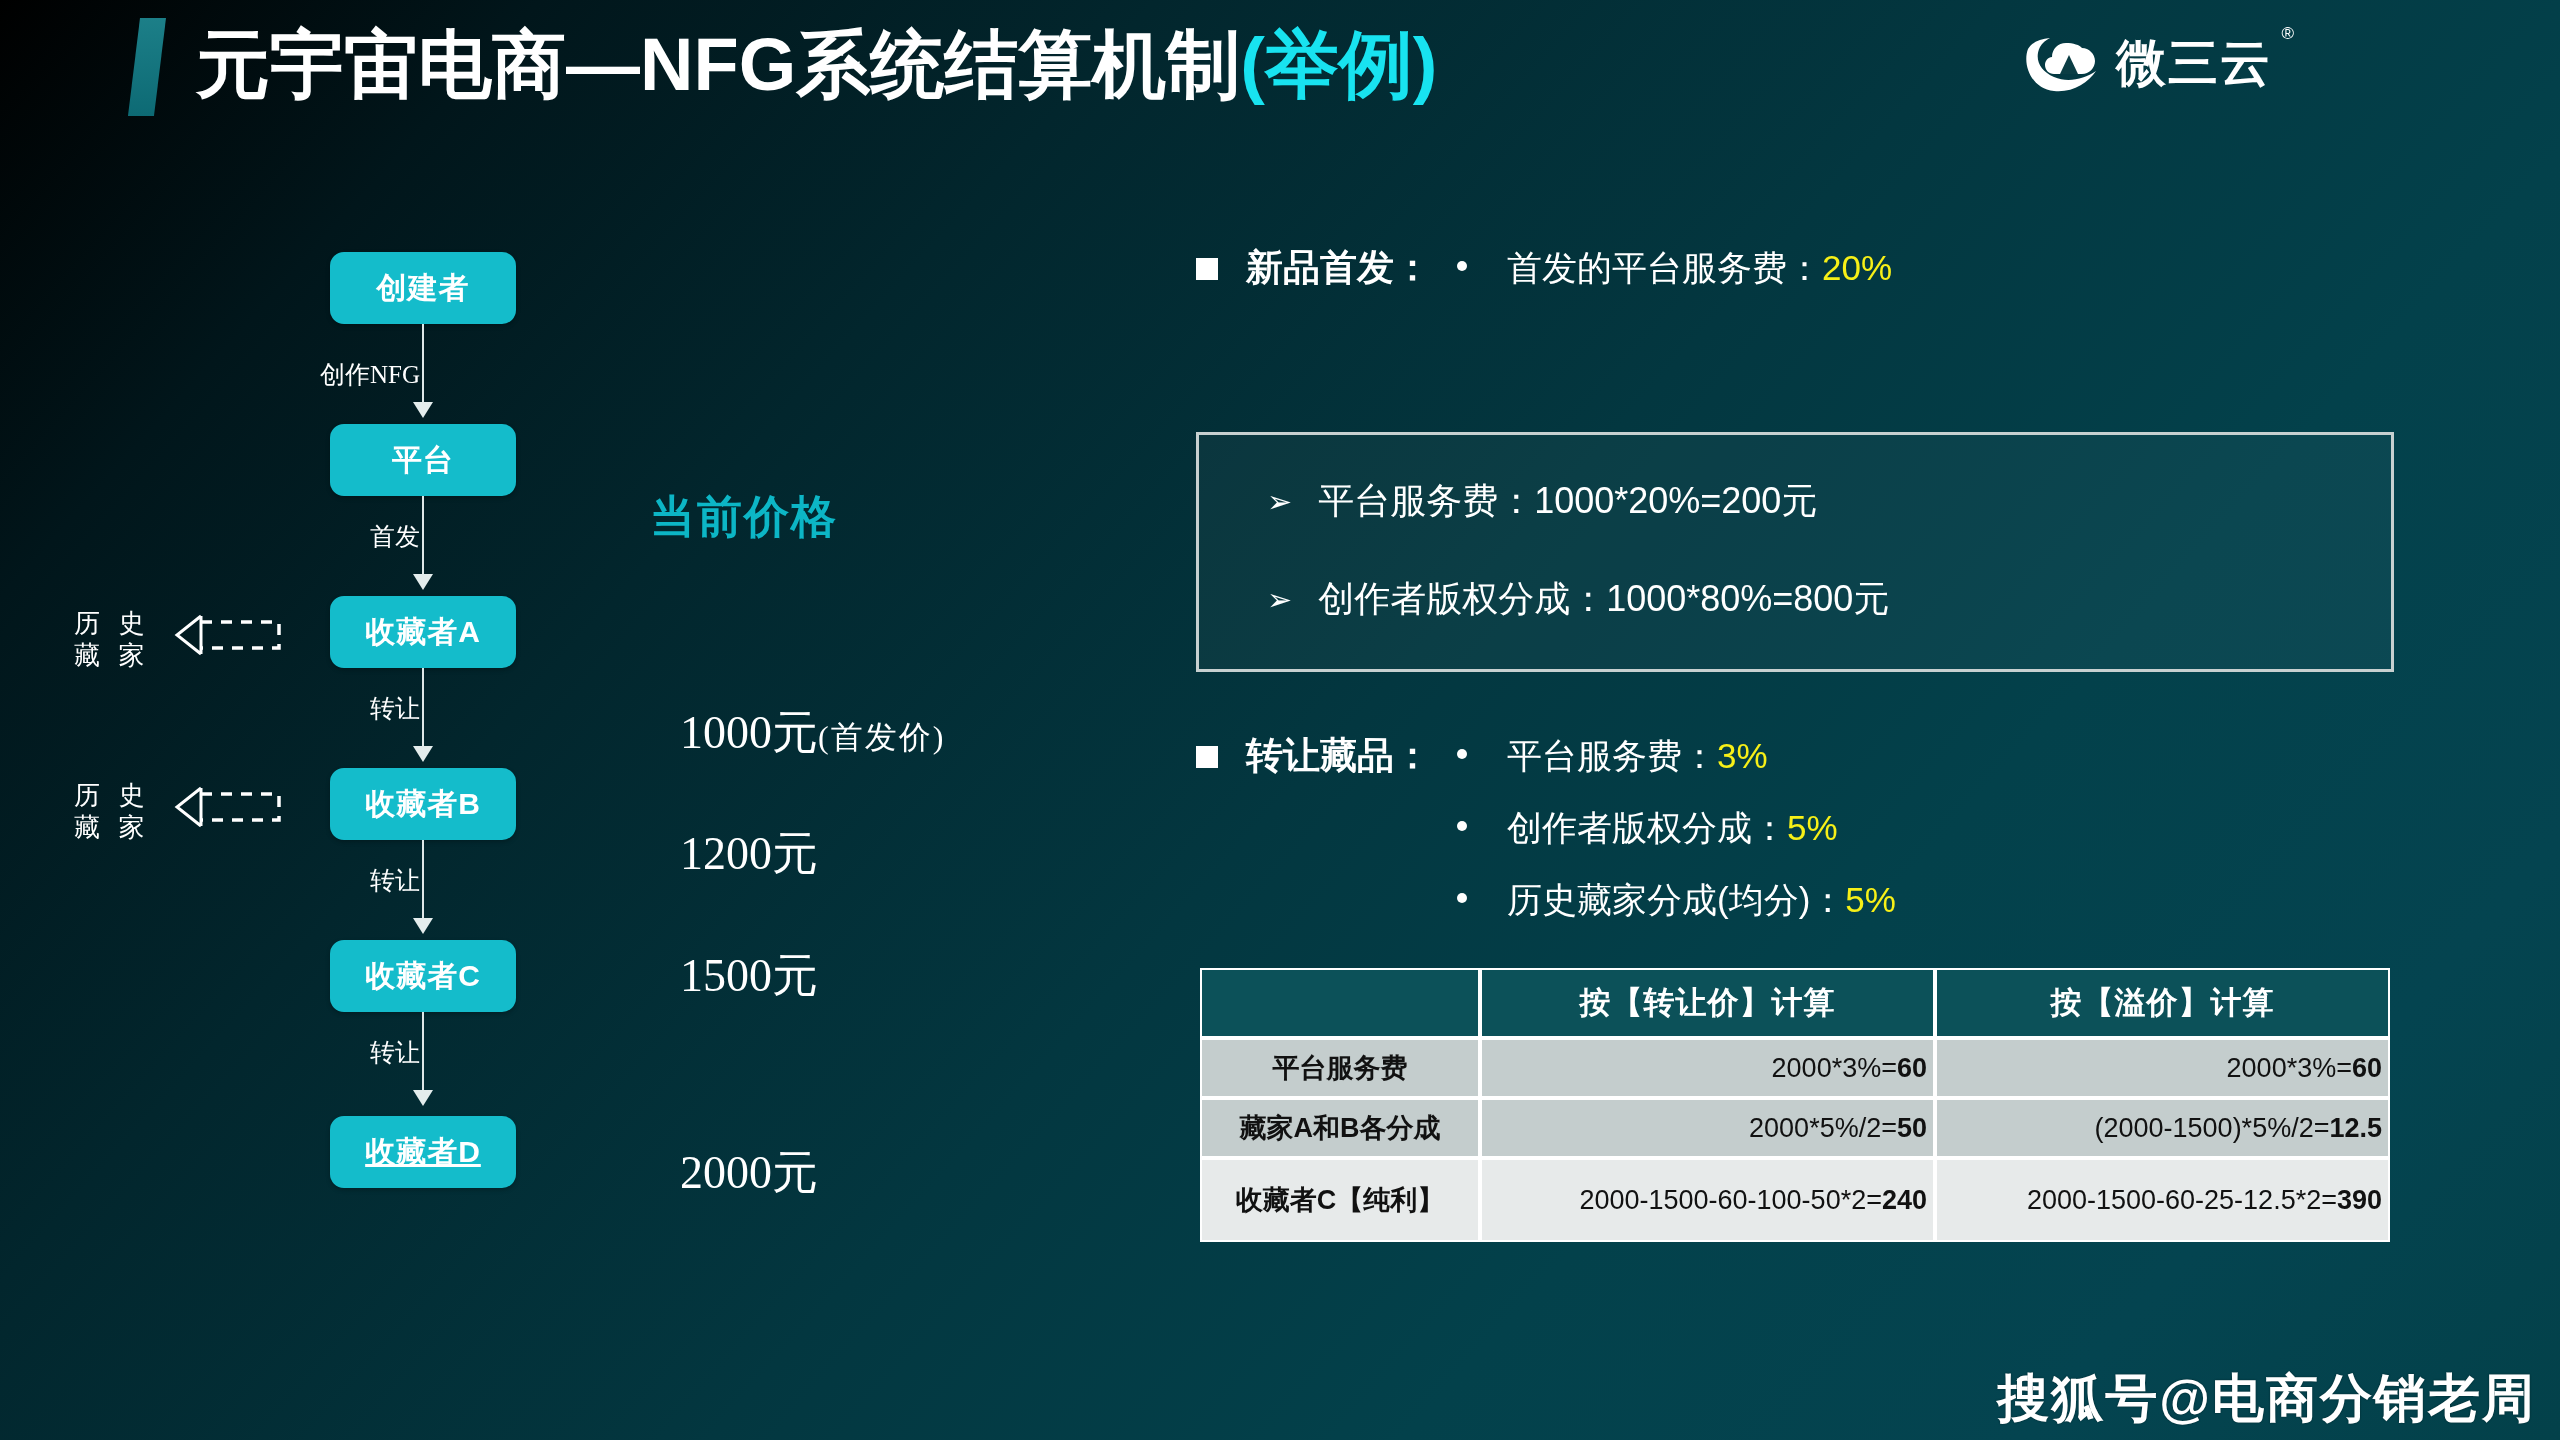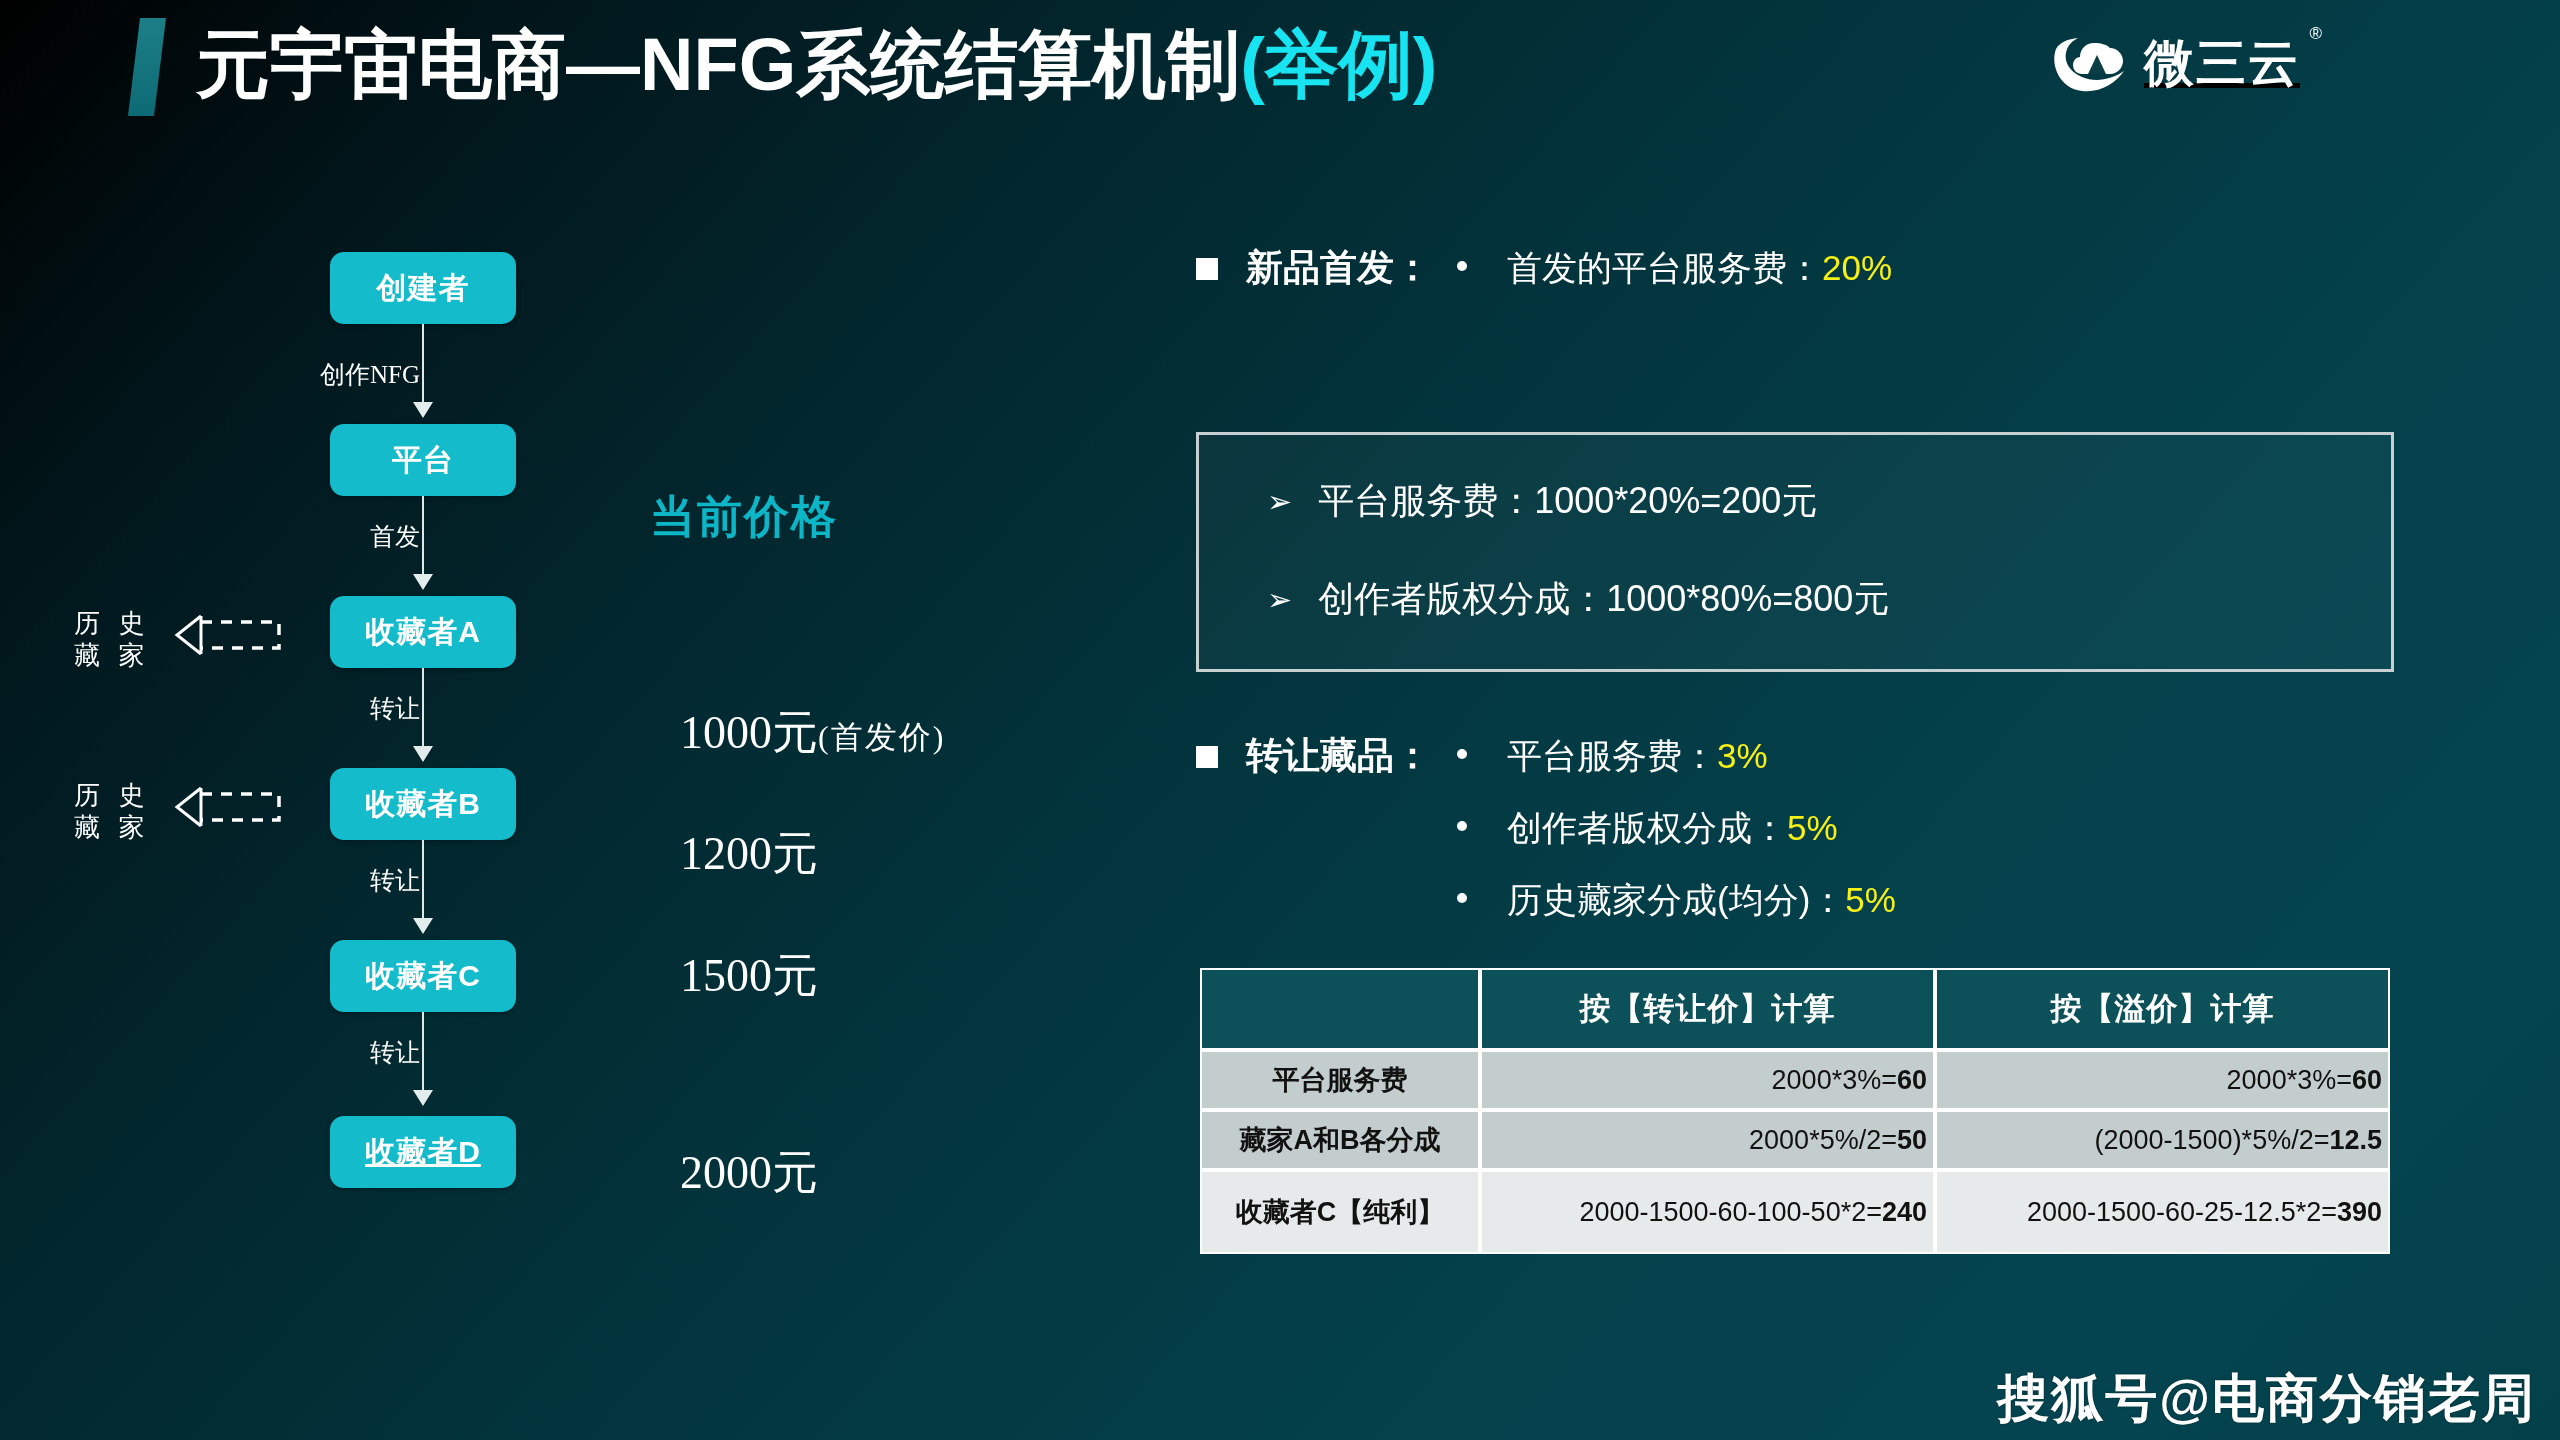--- a/index.html
+++ b/index.html
@@ -44,25 +44,24 @@
     font-weight: 700;
     color: #ffffff;
     letter-spacing: 0px;
     white-space: nowrap;
     line-height: 118px;
   }
   .title .hl { color: #18e3f0; }
 
   .logo {
     position: absolute;
-    right: 24px; top: 24px;
+    right: 52px; top: 24px;
     display: flex;
     align-items: center;
     height: 78px;
-    text-decoration: underline;
   }
   .logo-mark {
     width: 84px; height: 64px;
     margin-right: 12px;
     flex: none;
   }
   .logo-text {
     font-size: 50px;
     font-weight: 700;
     color: #ffffff;
@@ -241,21 +240,21 @@
     border-spacing: 0;
     table-layout: fixed;
   }
   .calc-table th, .calc-table td {
     border: 2px solid #ffffff;
     text-align: center;
     vertical-align: middle;
     color: #111111;
     font-size: 27px;
     font-weight: 700;
-    padding: 8px 6px;
+    padding: 2px 6px;
   }
   .calc-table th {
     background: #0c5159;
     color: #ffffff;
     font-size: 31px;
     height: 62px;
     letter-spacing: 1px;
   }
   .calc-table th.blank { background: #0c5159; border-color: #ffffff; }
   .calc-table td.rowhdr { font-weight: 700; }

